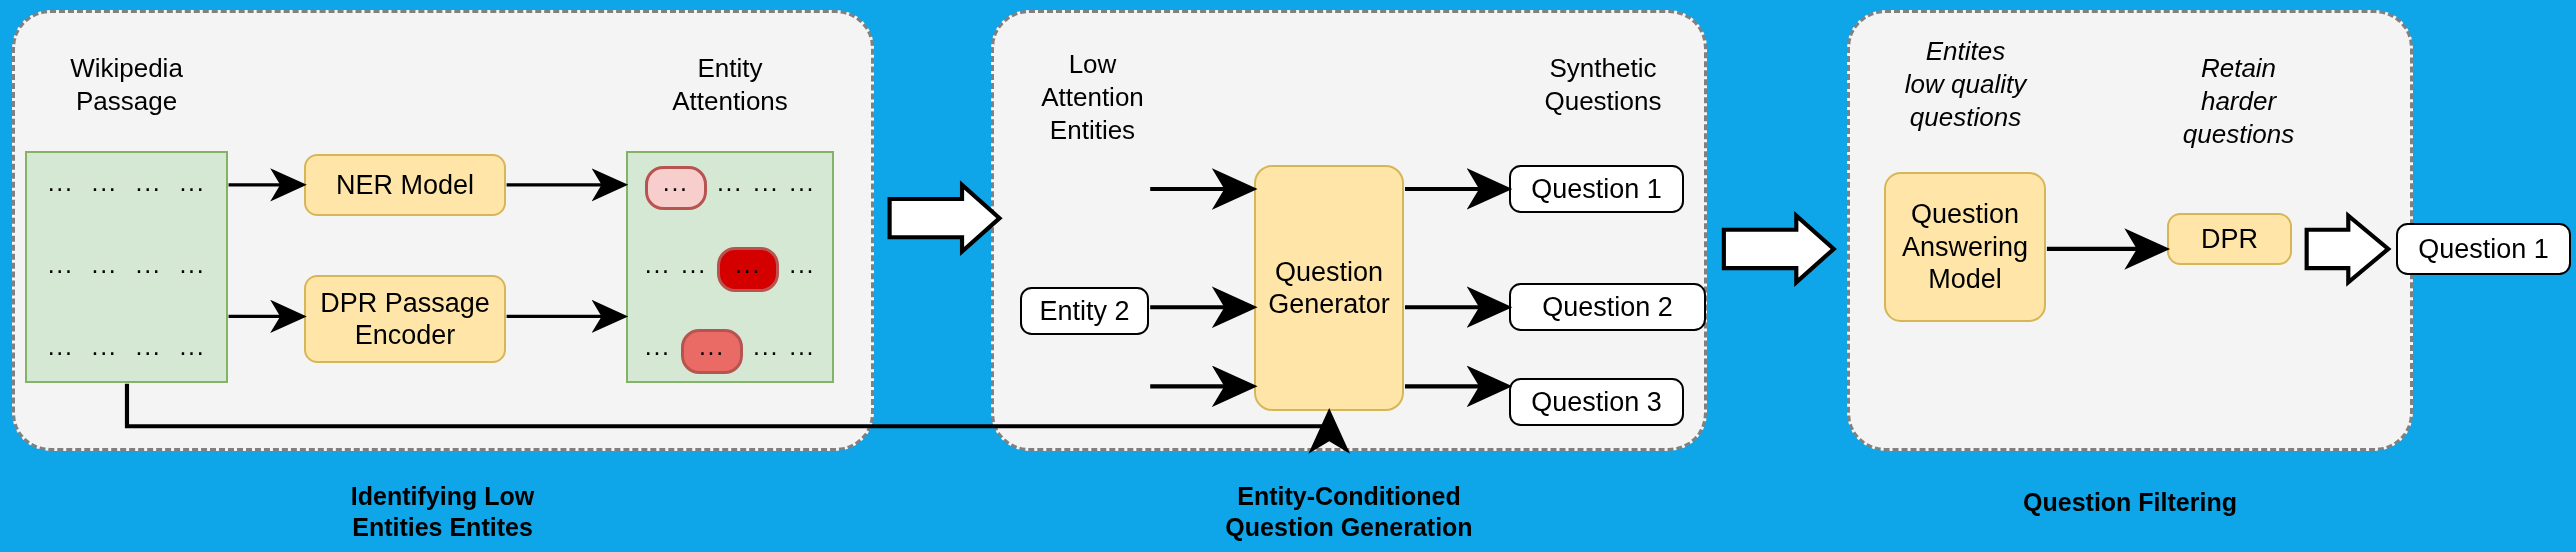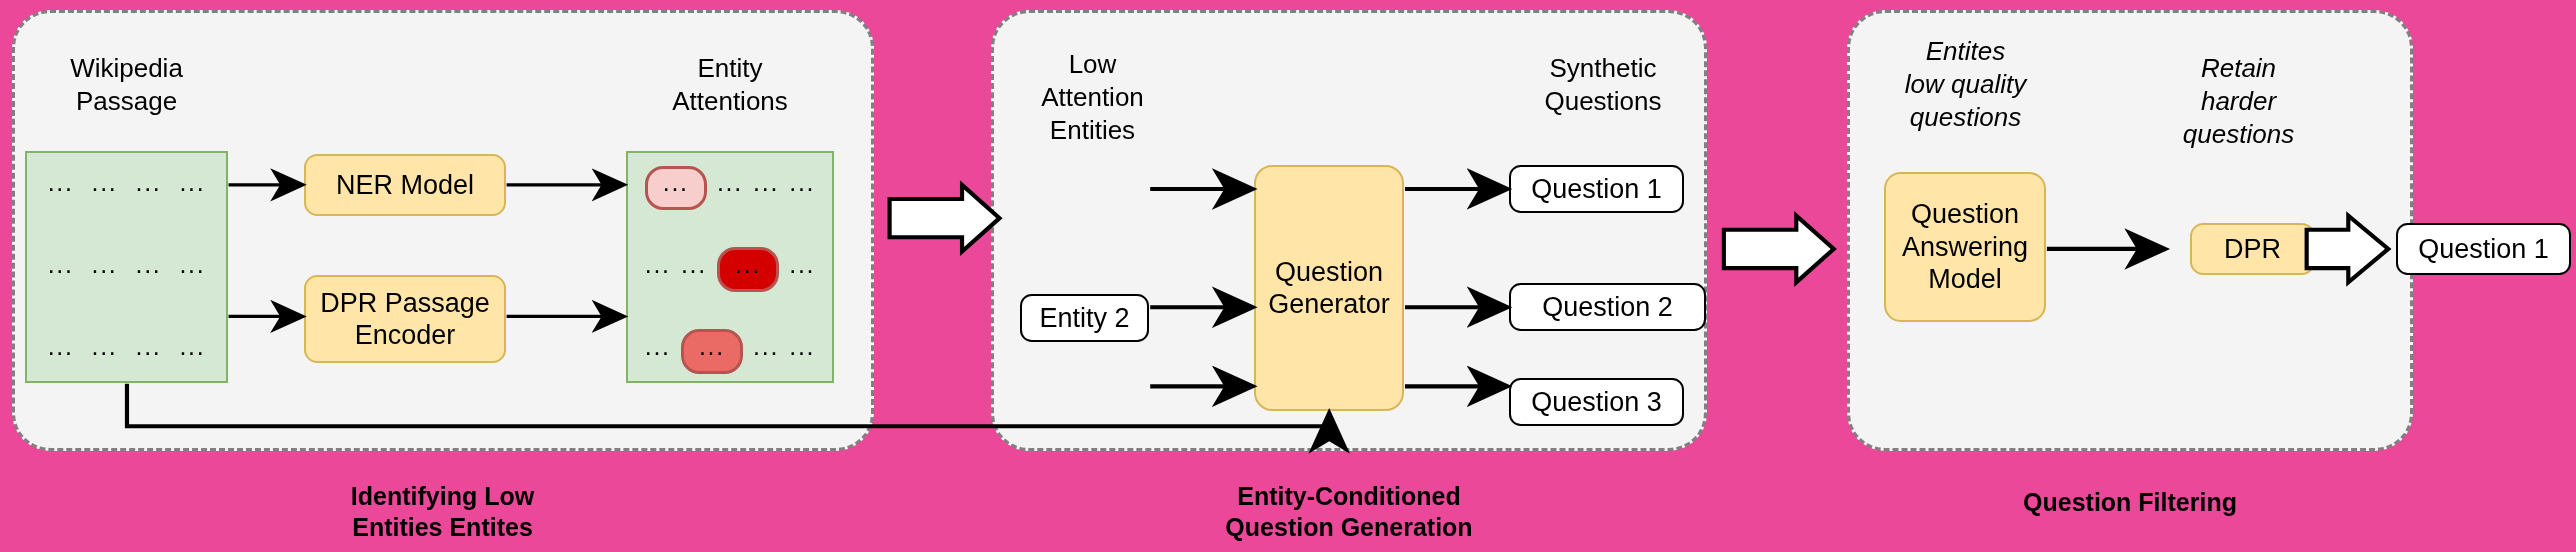--- a/index.html
+++ b/index.html
@@ -7,21 +7,21 @@
     padding: 0;
     background: #ffffff;
   }
   body {
     font-family: "Liberation Sans", sans-serif;
   }
   #canvas {
     position: relative;
     width: 2576px;
     height: 552px;
-    background: #ec4899;
+    background: #0ea5e9;
     overflow: hidden;
   }
 
   
   .stage {
     position: absolute;
     background: #f4f4f4;
     border: 3.3px dashed #808080;
     border-radius: 38px;
     box-sizing: border-box;
@@ -187,21 +187,21 @@
 
   <div class="caption" style="left:276px; top:481px; width:333px;">Identifying Low
 Entities Entites</div>
 
   <div class="stage" style="left:991px; top:10px; width:716px; height:441px;"></div>
 
   <div class="panel-title" style="left:1009px; top:35px; width:167px;margin-top:13px;">Low
 Attention
 Entities</div>
 
-  <div class="wbox" style="left:1020px; top:294px; width:129px; height:48px;">Entity 2</div>
+  <div class="wbox" style="left:1020px; top:287px; width:129px; height:48px;">Entity 2</div>
 
   <div class="ybox" style="left:1254px; top:165px; width:150px; height:246px; border-radius:18.3px;">Question
 Generator</div>
 
   <div class="panel-title" style="left:1499px; top:52px; width:208px;">Synthetic
 Questions</div>
 
   <div class="wbox" style="left:1509px; top:165px; width:175px; height:48px;">Question 1</div>
   <div class="wbox" style="left:1509px; top:283px; width:197px; height:48px;">Question 2</div>
   <div class="wbox" style="left:1509px; top:362px; width:175px; height:48px;margin-top:16px;">Question 3</div>
@@ -216,21 +216,21 @@
 questions</div>
 
   <div class="ybox" style="left:1884px; top:172px; width:162px; height:150px; border-radius:16.7px;">Question
 Answering
 Model</div>
 
   <div class="panel-title italic" style="left:2149px; top:52px; width:179px;">Retain
 harder
 questions</div>
 
-  <div class="ybox" style="left:2167px; top:223px; width:125px; height:52px;margin-left:23px;">DPR</div>
+  <div class="ybox" style="left:2167px; top:213px; width:125px; height:52px;">DPR</div>
 
   <div class="caption" style="left:1922px; top:487px; width:416px;">Question Filtering</div>
 
   <div class="wbox" style="left:2396px; top:223px; width:175px; height:52px;">Question 1</div>
 
   <svg id="wires" viewBox="0 0 3093 663" xmlns="http://www.w3.org/2000/svg">
     <defs>
       <marker id="ah" markerWidth="12" markerHeight="12" refX="9" refY="5" orient="auto" markerUnits="strokeWidth">
         <path d="M0,0 L11,5 L0,10 L3,5 Z" fill="#000000"></path>
       </marker>

